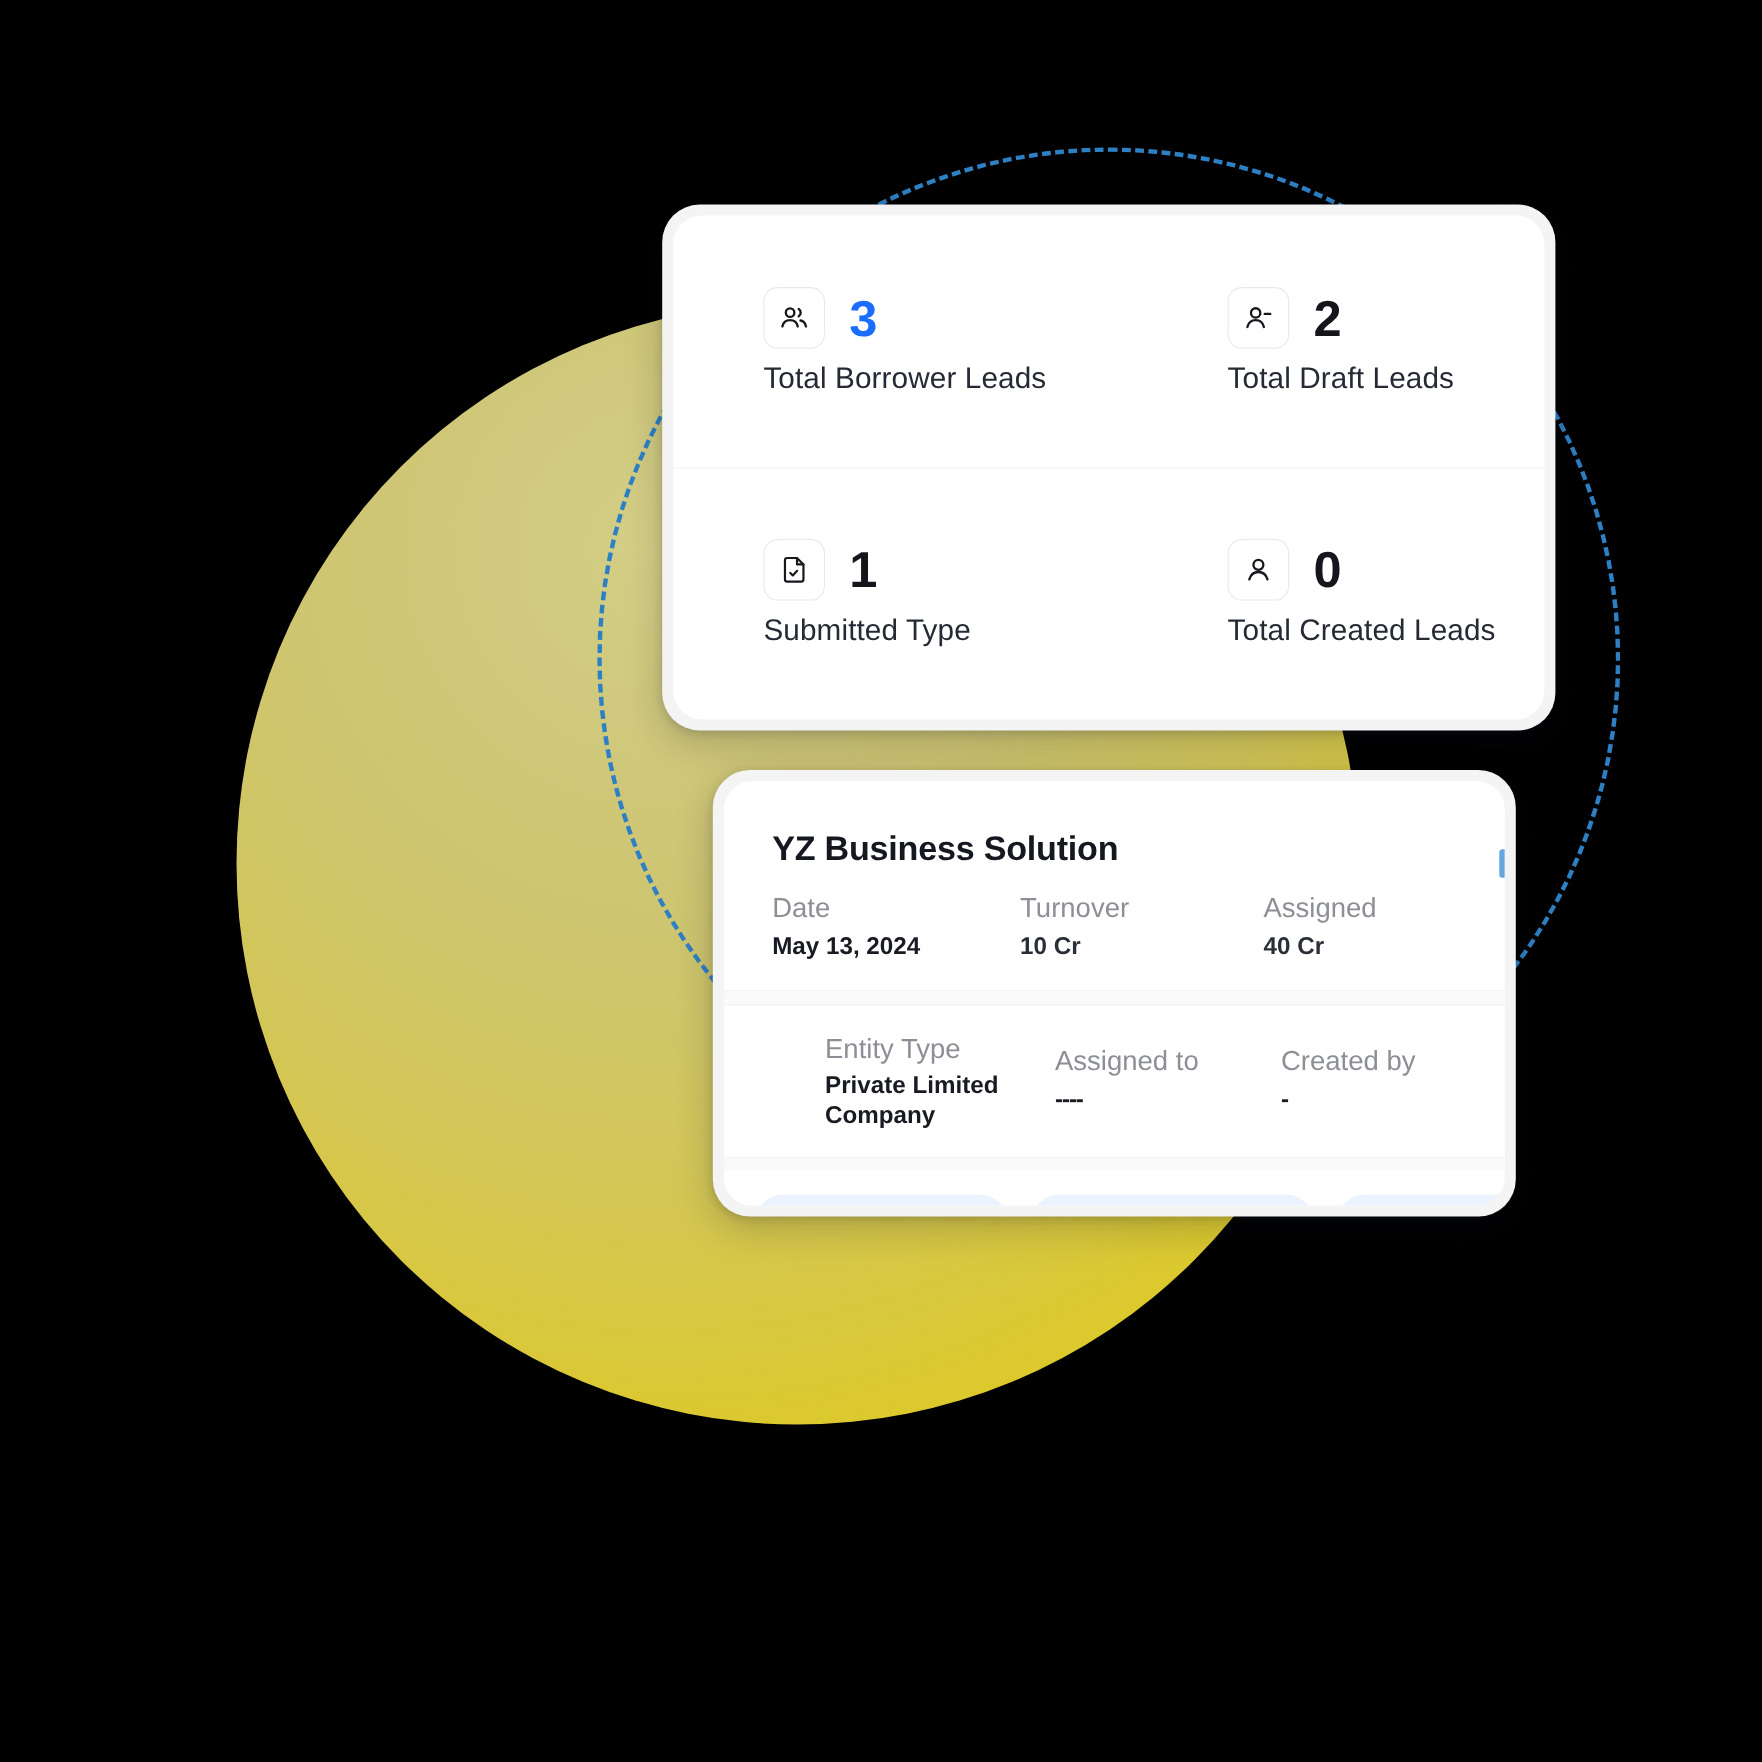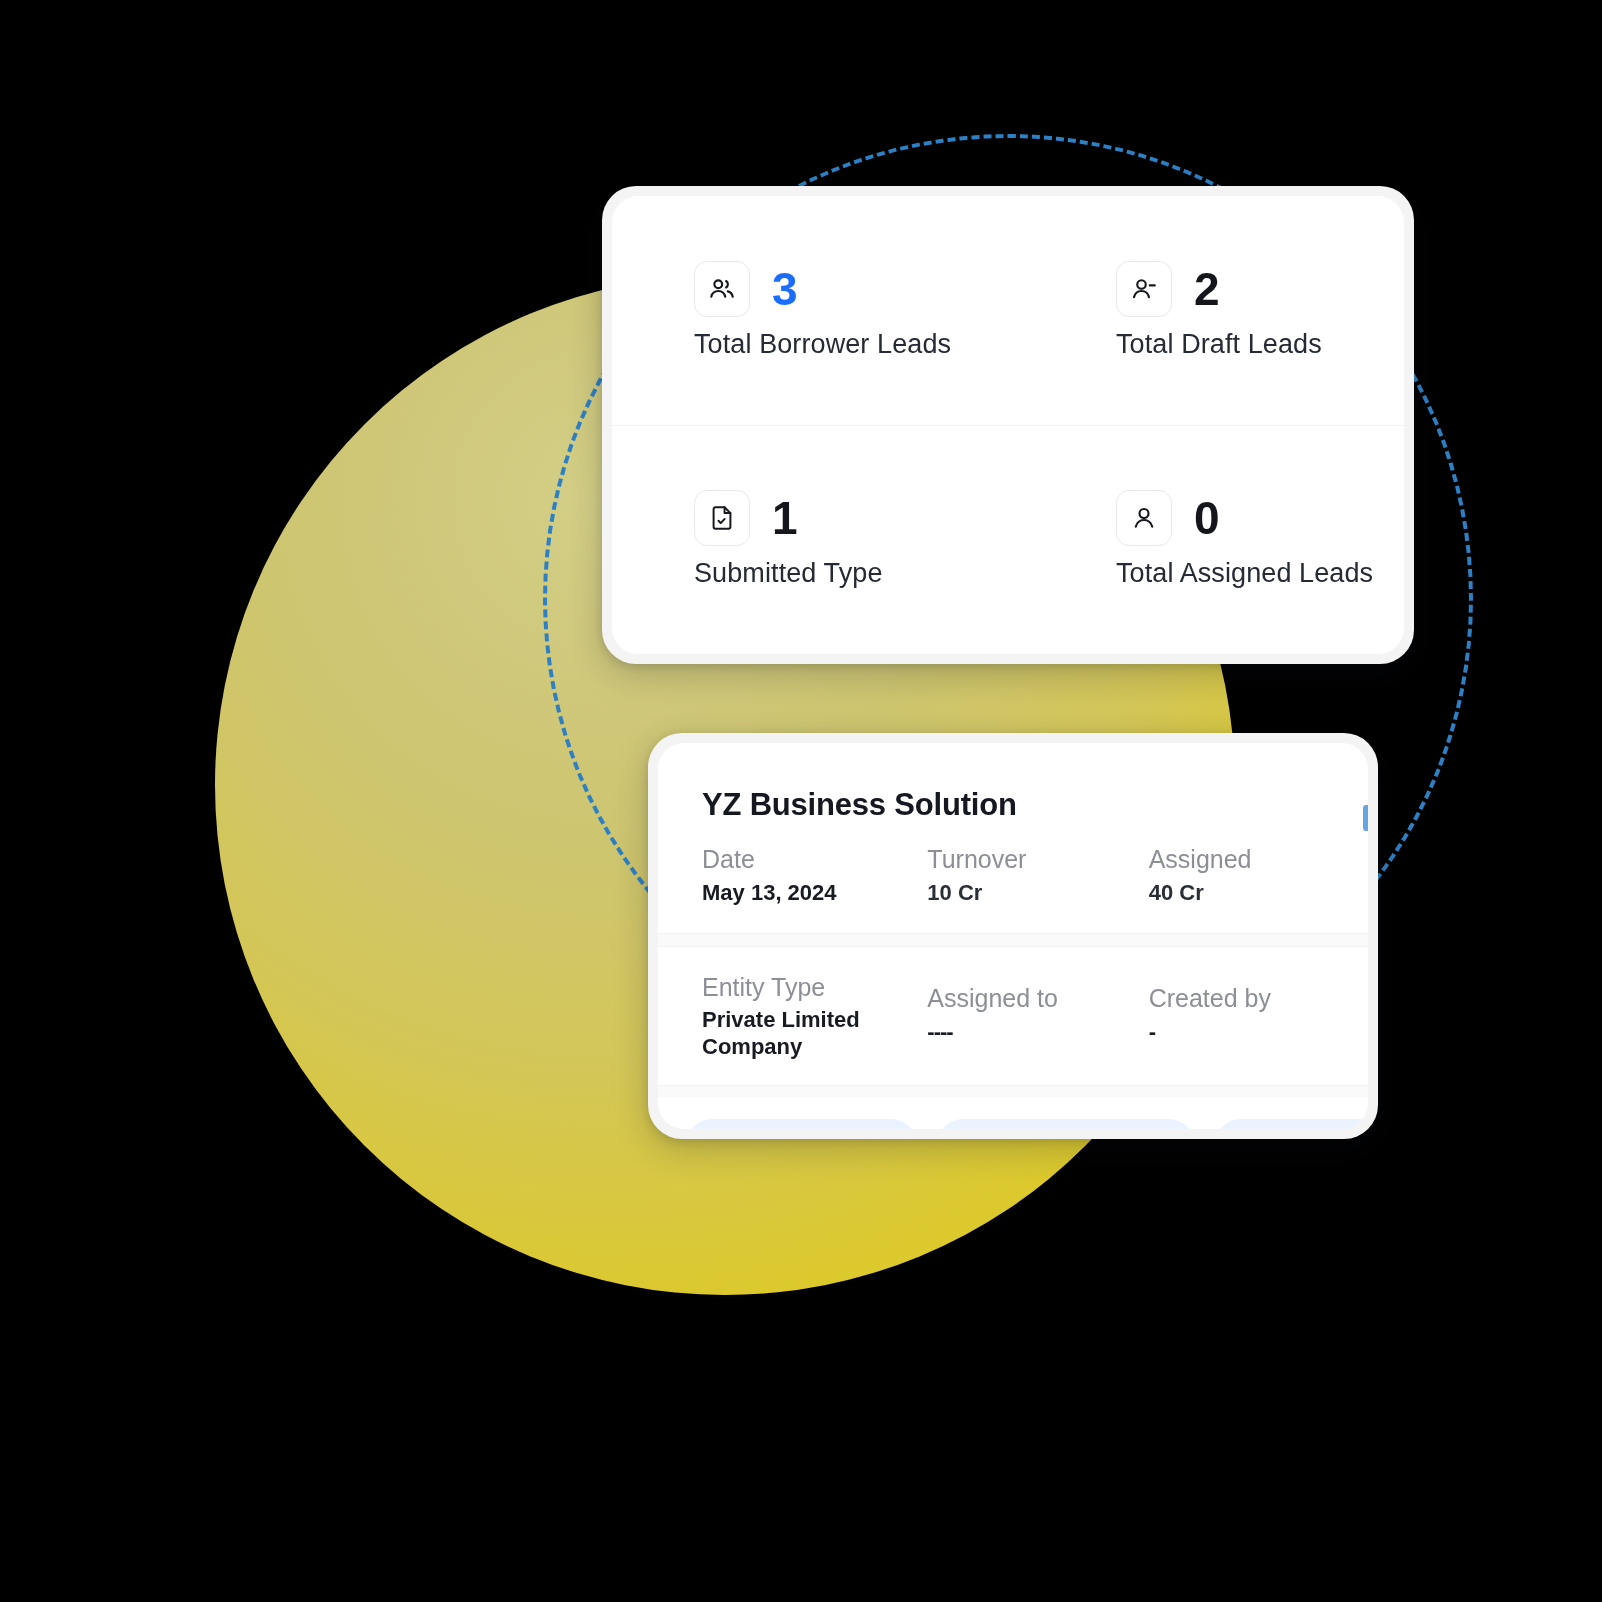--- a/index.html
+++ b/index.html
@@ -114,21 +114,21 @@
   .stat-value.accent { color: #1a6dff; }
   .stat-label {
     margin-top: 12px;
     font-size: 27px;
     color: #252a34;
     letter-spacing: 0.1px;
     white-space: nowrap;
   }
 
   
-  #lead-card { left: 648px; top: 733px; width: 730px; height: 406px; }
+  #lead-card { left: 648px; top: 700px; width: 730px; height: 406px; }
 
   .lead-pad { padding: 44px 0 0 44px; }
   .lead-title {
     font-size: 31px;
     font-weight: 700;
     color: #151820;
     letter-spacing: -0.2px;
   }
   .lead-meta-row {
     display: flex;
@@ -157,21 +157,21 @@
     background: #fafafa;
     border-top: 1px solid #f2f3f5;
     border-bottom: 1px solid #f2f3f5;
   }
 
   .lead-meta-row2 {
     display: flex;
     padding: 24px 0 0 44px;
     align-items: flex-start;
   }
-  .meta-item.n1 { width: 226px; }
+  .meta-item.n1 { width: 226px; margin-left: 48px; }
   .meta-item.n2 { width: 222px; padding-top: 11px; }
   .meta-item.n3 { width: 220px; padding-top: 11px; }
   .meta-value.wrap { max-width: 180px; line-height: 1.25; }
   .meta-value.dash { font-weight: 700; letter-spacing: -1px; }
 
   .chips-sep {
     margin-top: 24px;
     height: 12px;
     background: #fafafa;
     border-top: 1px solid #f2f3f5;
@@ -264,21 +264,21 @@
           <div class="stat-cell col2">
             <div class="stat-head">
               <span class="stat-icon-box">
                 <svg width="30" height="30" viewBox="0 0 24 24" fill="none" stroke="#16181d" stroke-width="1.7" stroke-linecap="round" stroke-linejoin="round">
                   <circle cx="12" cy="8.4" r="3.6"></circle>
                   <path d="M5.4 19c1-3.6 3.6-5.4 6.6-5.4s5.6 1.8 6.6 5.4"></path>
                 </svg>
               </span>
               <span class="stat-value">0</span>
             </div>
-            <div class="stat-label">Total Assigned Leads</div>
+            <div class="stat-label">Total Created Leads</div>
           </div>
 
         </div>
 
       </div>
     </div>
   </div>
 
   <div class="card-frame" id="lead-card">
     <div class="card-inner">

